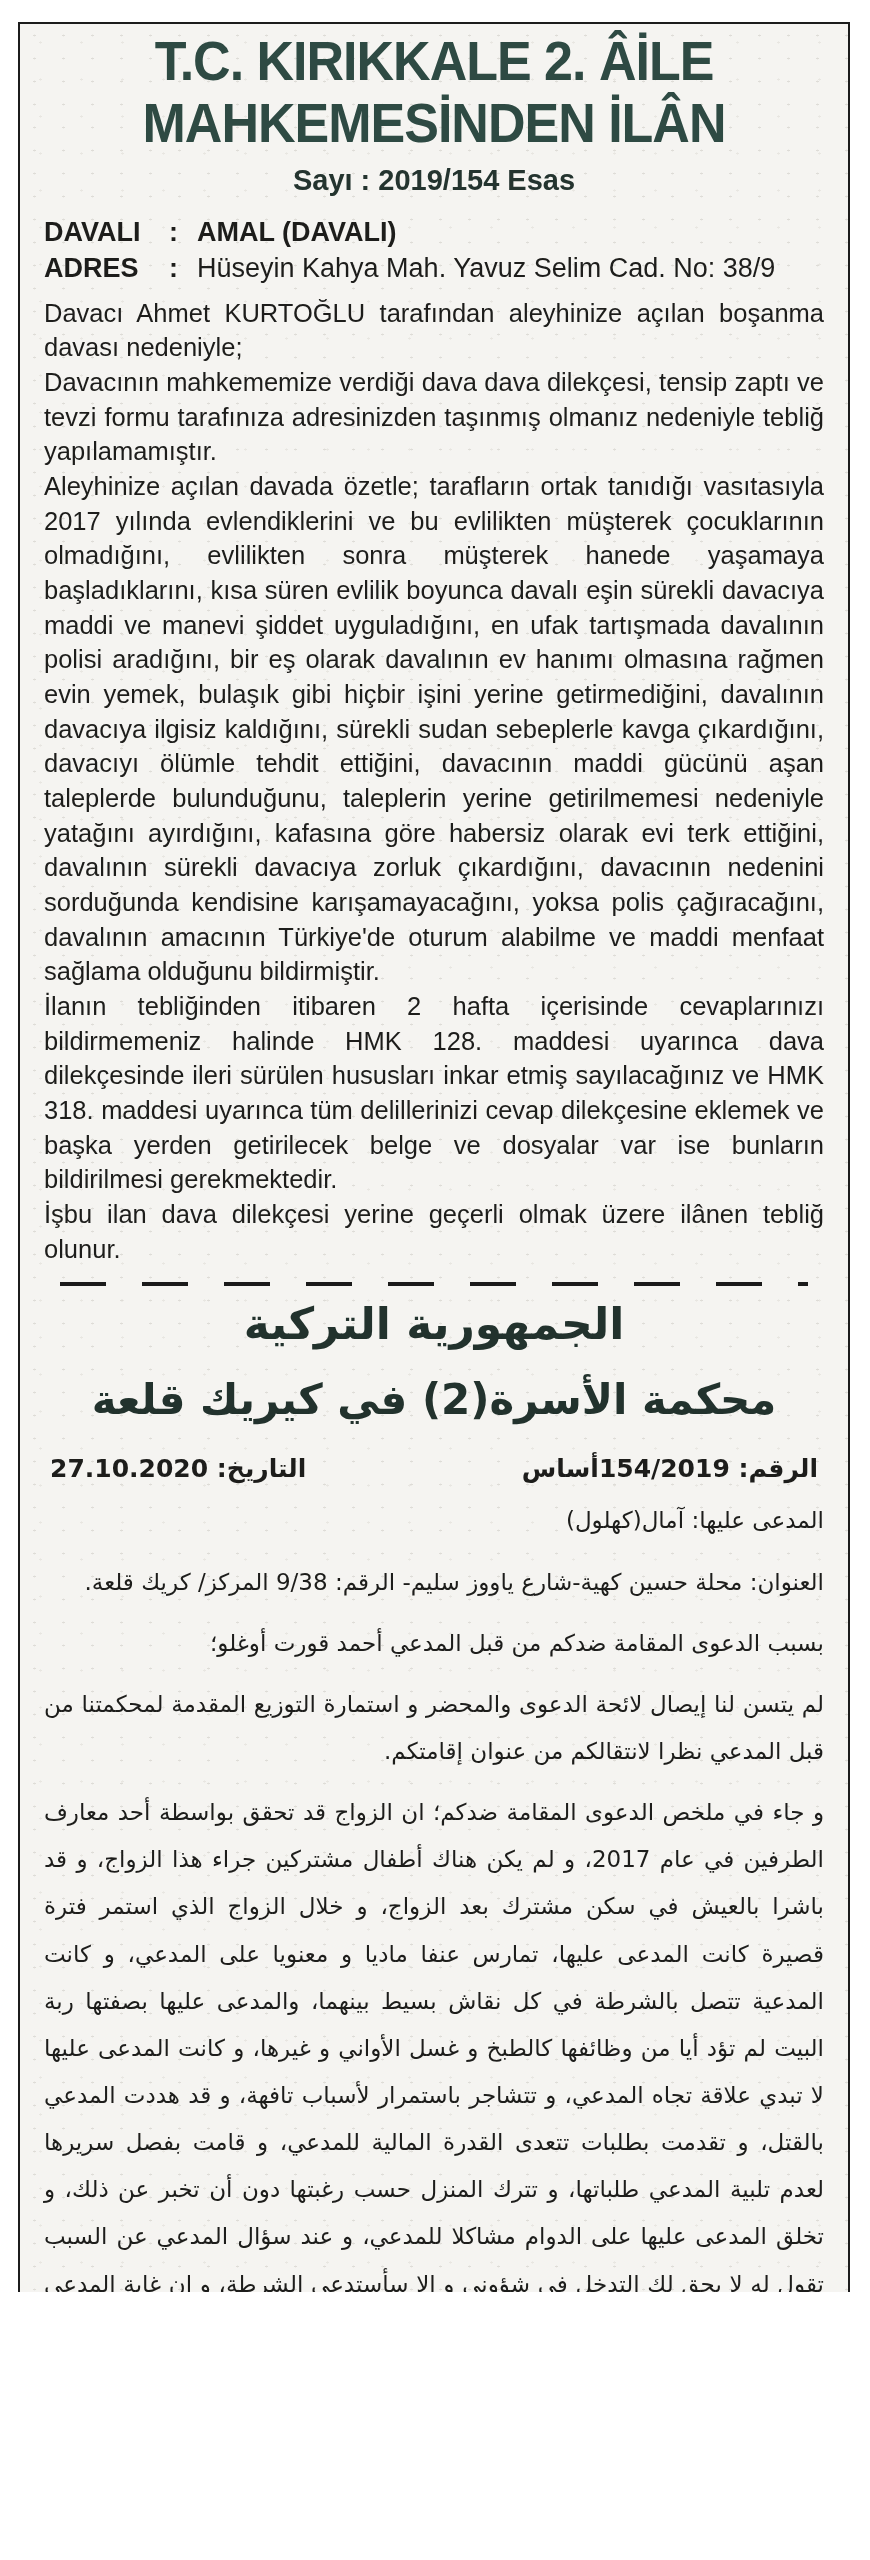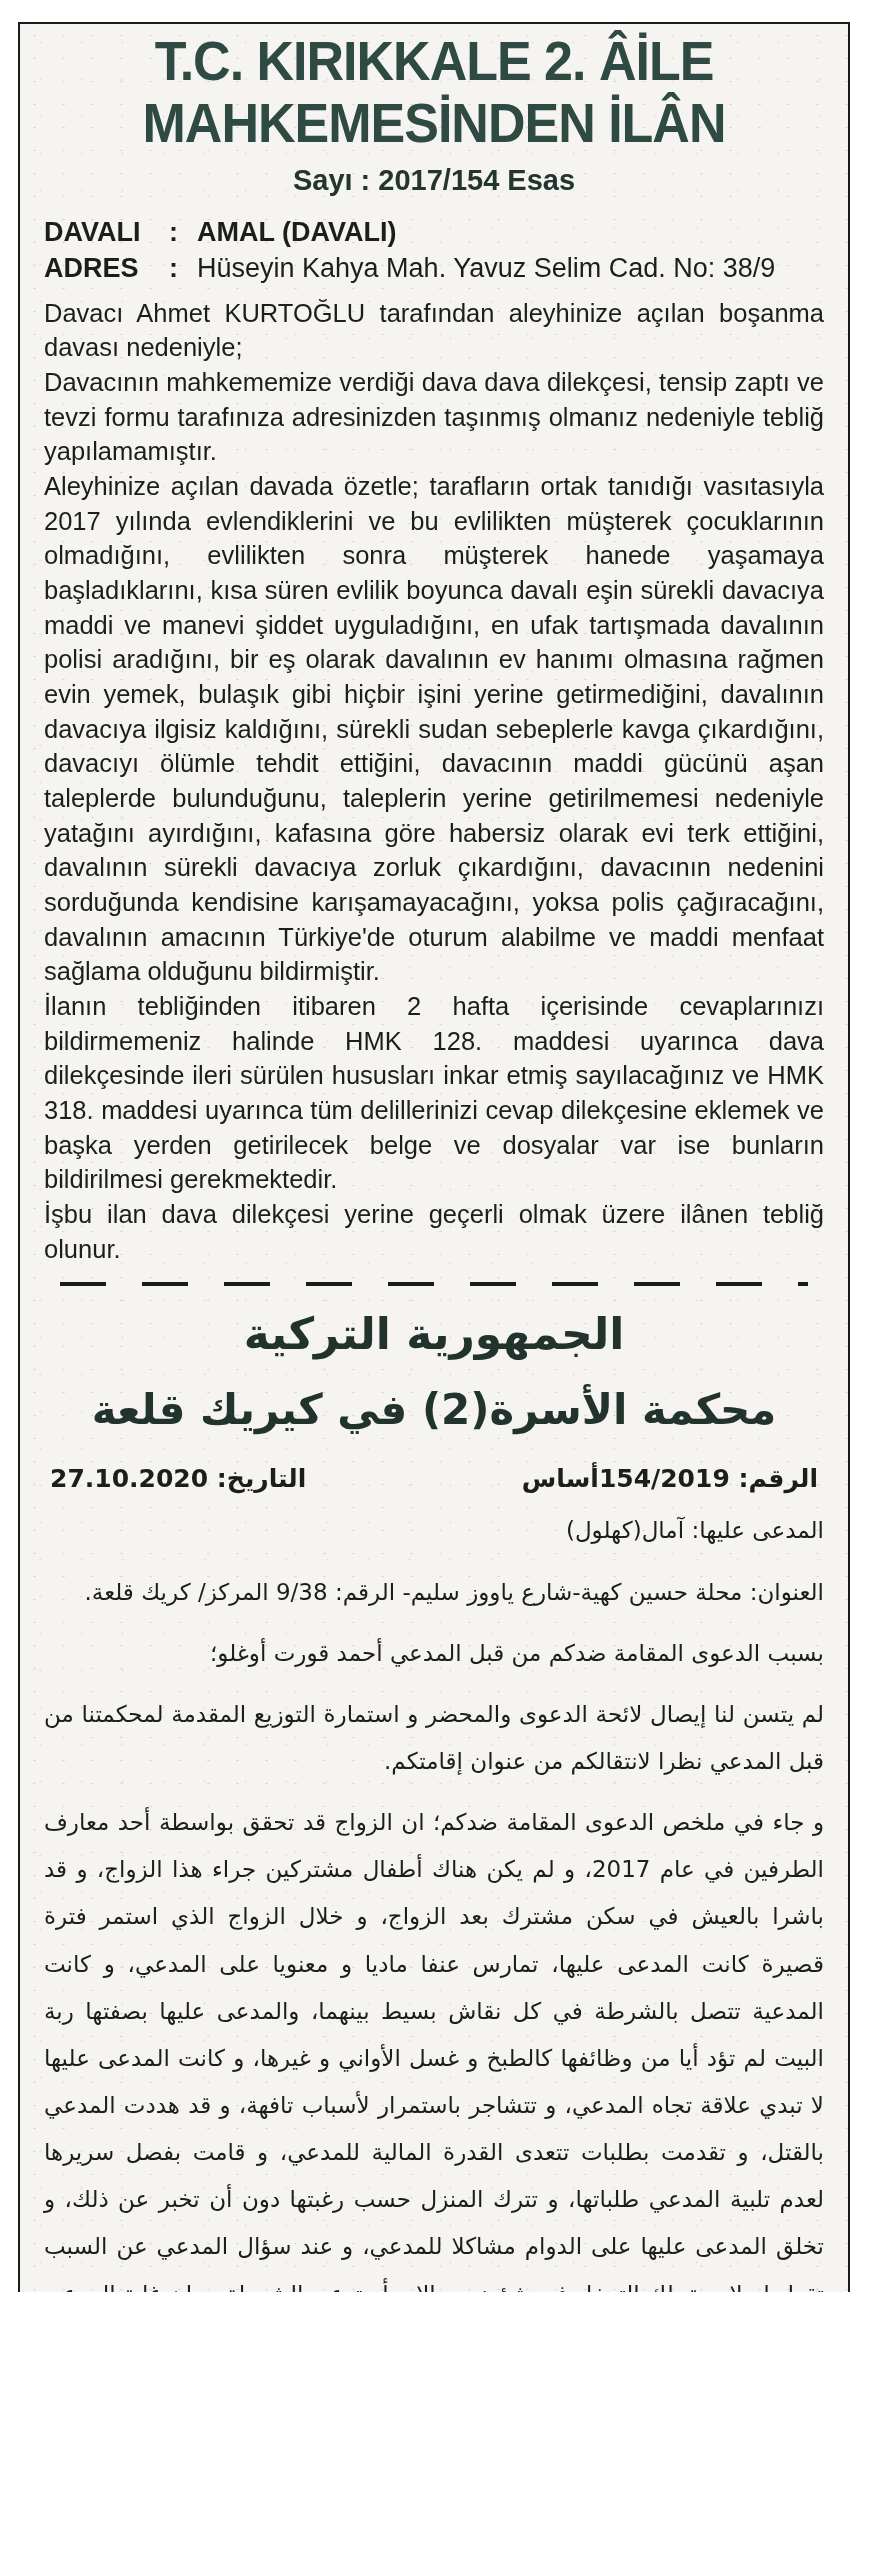--- a/index.html
+++ b/index.html
@@ -62,21 +62,21 @@
   
   .dashes{
     height:4px;width:96%;
     margin:16px auto 10px auto;
     background:repeating-linear-gradient(90deg,#1b1b1b 0 46px, transparent 46px 82px);
   }
   
   .ar{direction:rtl;color:#1d1d1b;font-family:"DejaVu Sans", sans-serif;}
   .ar-h1{
     text-align:center;font-weight:bold;font-size:44px;
-    color:#22322d;margin-top:22px;
+    color:#22322d;margin-top:12px;
   }
   .ar-h2{
     text-align:center;font-weight:bold;font-size:42px;
     color:#22322d;margin-top:26px;
   }
   .ar-meta{
     display:flex;justify-content:space-between;
     font-size:25px;font-weight:bold;margin-top:30px;
     padding:0 6px;
   }
@@ -126,21 +126,21 @@
 <body>
 
 <div class="page">
   <div class="doc">
 
     <div class="tr-title">
       <div>T.C. KIRIKKALE 2. ÂİLE</div>
       <div>MAHKEMESİNDEN İLÂN</div>
     </div>
 
-    <div class="tr-caseno">Sayı : 2017/154 Esas</div>
+    <div class="tr-caseno">Sayı : 2019/154 Esas</div>
 
     <div class="kv">
       <div class="kv-row">
         <span class="kv-label">DAVALI</span>
         <span class="kv-colon">:</span>
         <span class="kv-val-strong">AMAL (DAVALI)</span>
       </div>
       <div class="kv-row">
         <span class="kv-label">ADRES</span>
         <span class="kv-colon">:</span>

